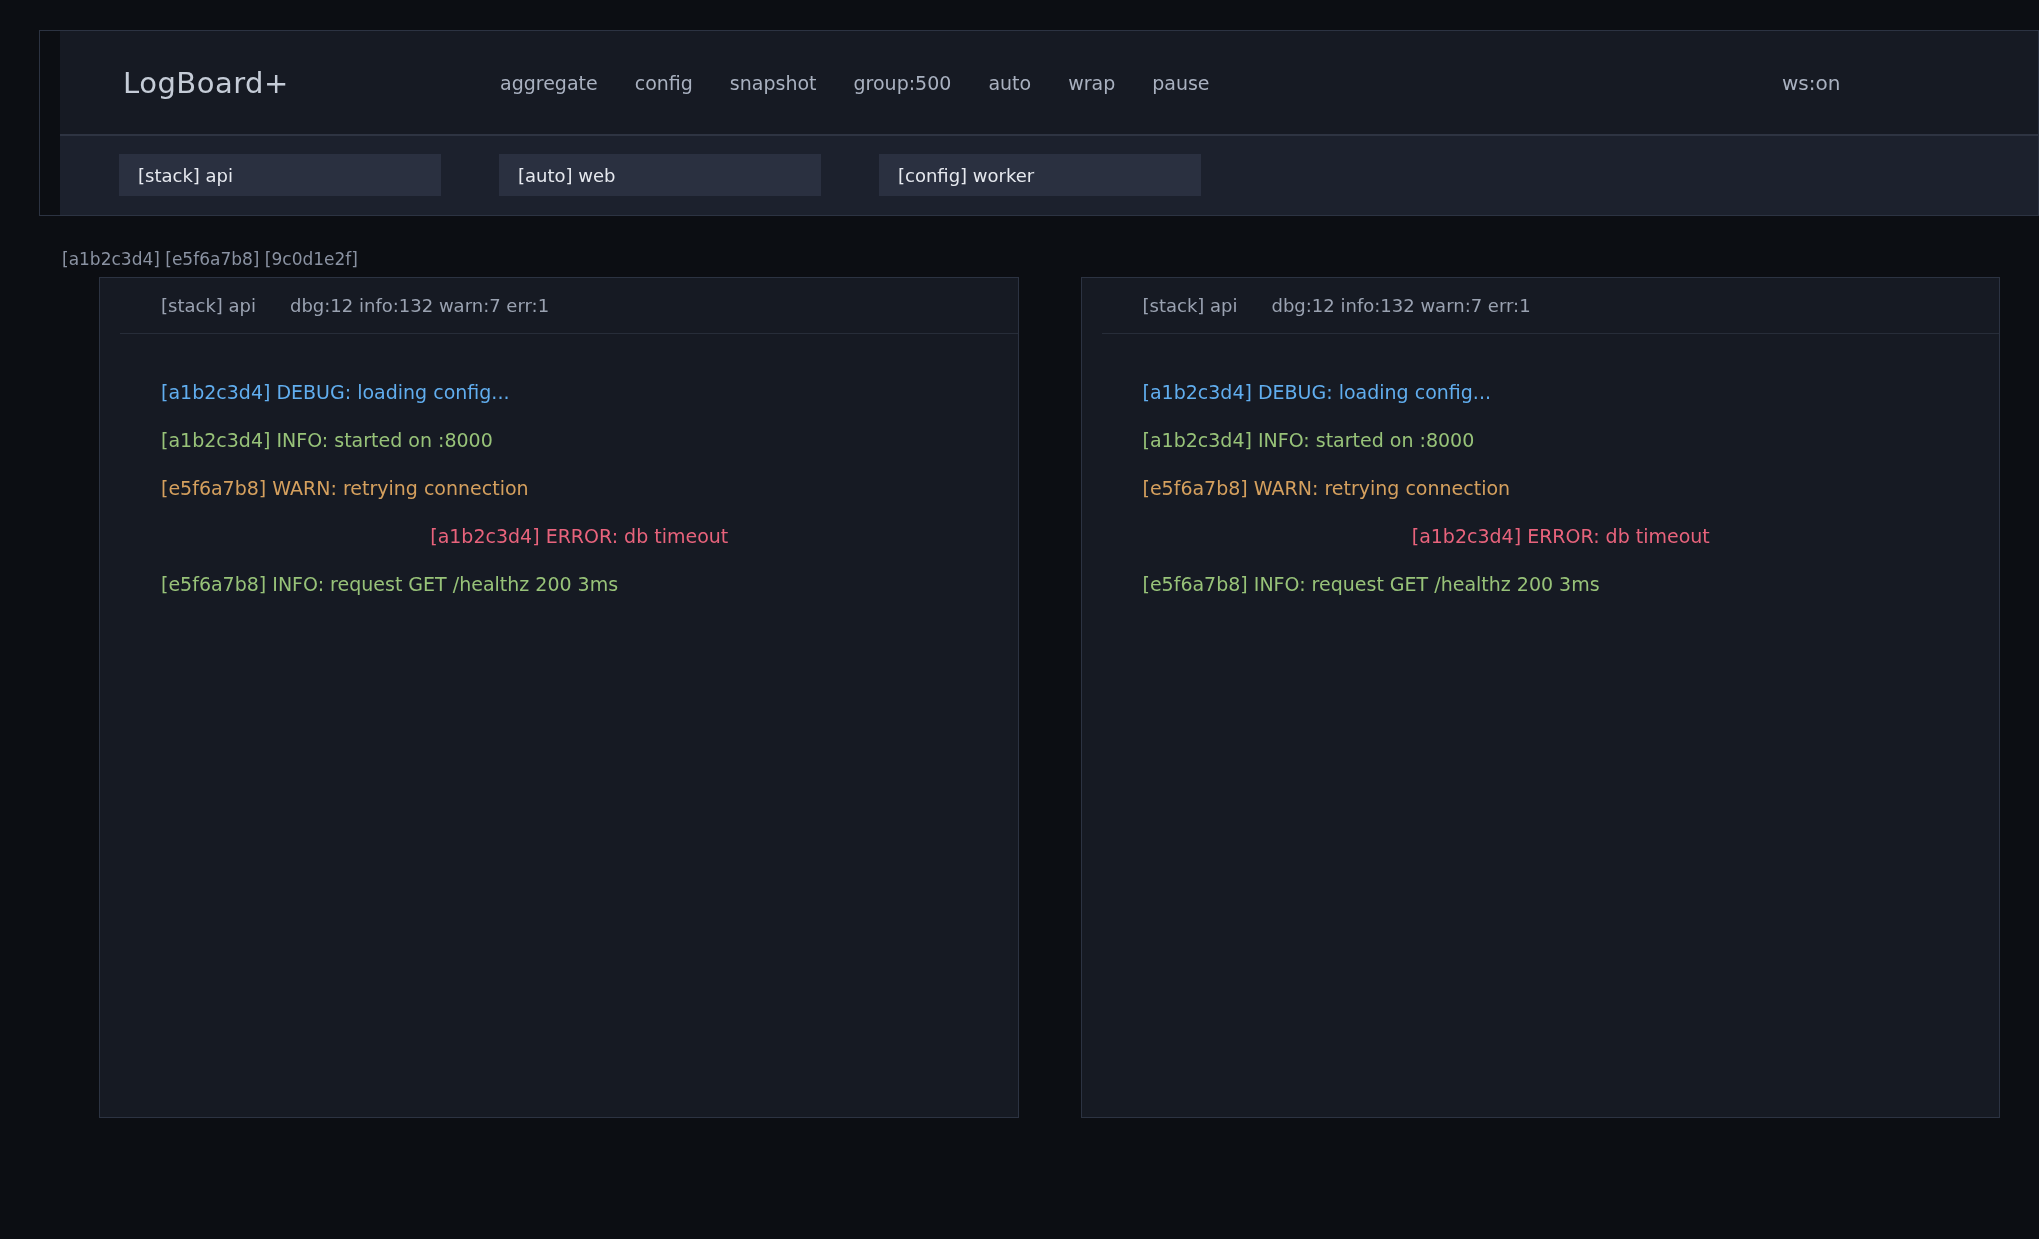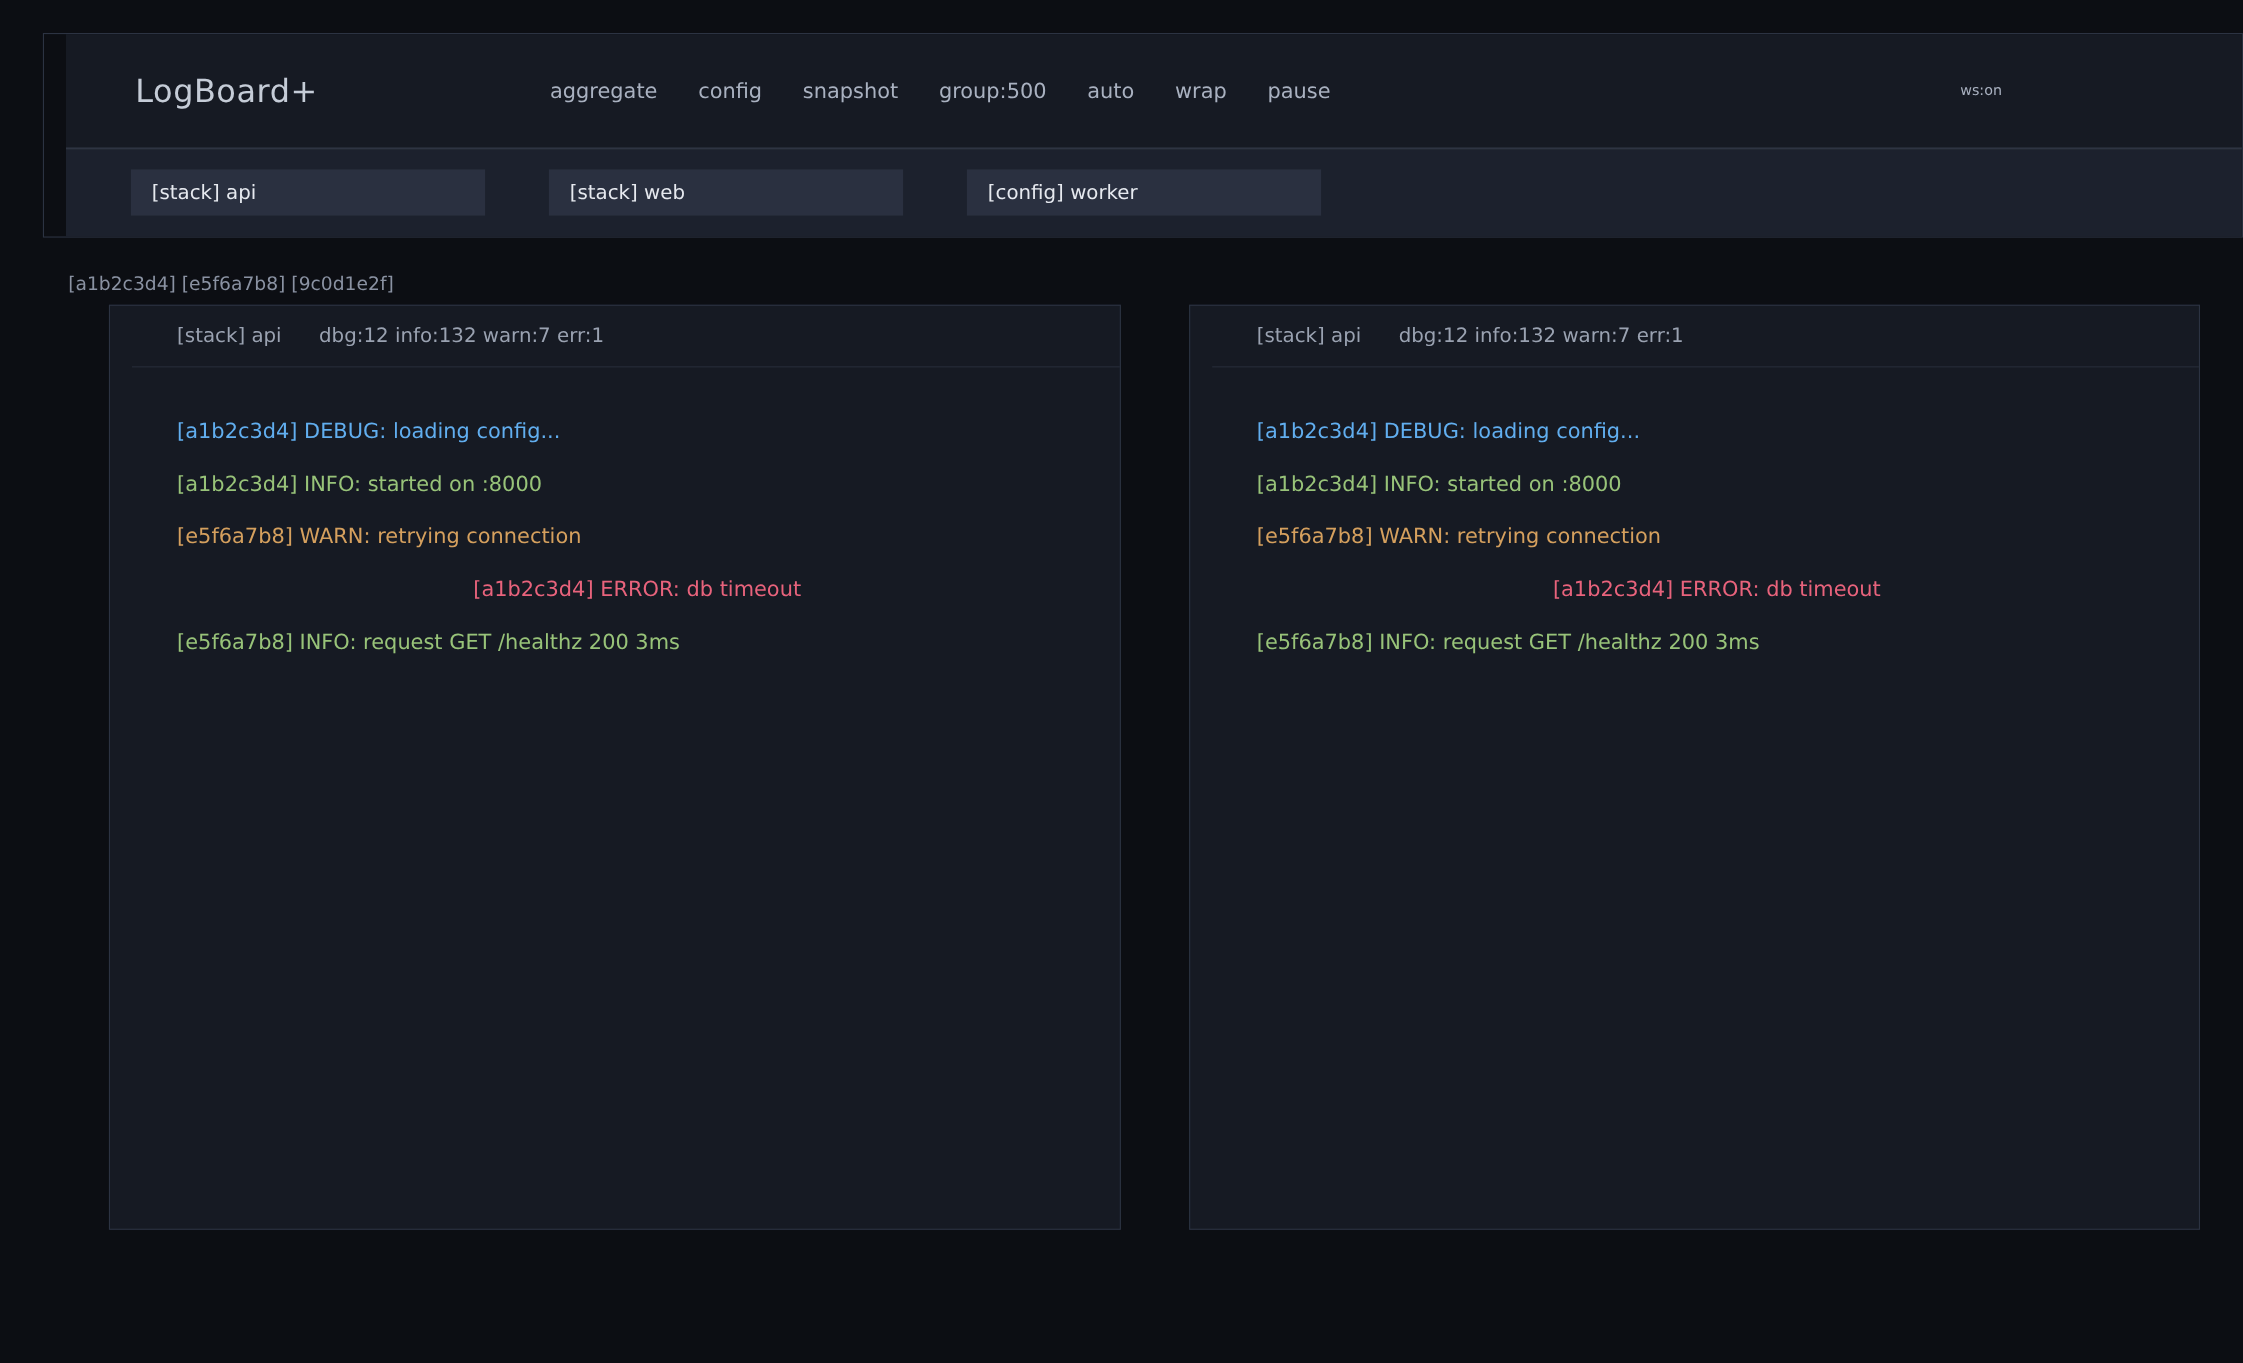--- a/index.html
+++ b/index.html
@@ -39,21 +39,21 @@
     position:absolute;left:43px;top:50%;transform:translateY(-50%);
     font-size:29px;color:var(--title-fg);letter-spacing:.5px;
   }
   .toolbar{
     position:absolute;left:400px;top:50%;transform:translateY(-50%);
     display:flex;gap:17px;font-size:19px;color:var(--menu-fg);
   }
   .toolbar .tb-item{cursor:pointer;}
   .ws-status{
     position:absolute;left:1702px;top:50%;transform:translateY(-50%);
-    font-size:13px;color:var(--menu-fg);
+    font-size:20px;color:var(--menu-fg);
   }
   .tabs-row{
     height:79px;background:var(--tabsrow-bg);
     padding:18px 0 0 39px;display:flex;gap:38px;
   }
   .stack-tab{
     width:322px;height:42px;background:var(--tab-bg);
     color:var(--tab-fg);font-size:18px;
     display:flex;align-items:center;padding-left:19px;cursor:pointer;
   }
@@ -97,21 +97,21 @@
       <span class="tb-item">snapshot</span>
       <span class="tb-item">group:500</span>
       <span class="tb-item">auto</span>
       <span class="tb-item">wrap</span>
       <span class="tb-item">pause</span>
     </div>
     <div class="ws-status">ws:on</div>
   </div>
   <div class="tabs-row">
     <div class="stack-tab">[stack] api</div>
-    <div class="stack-tab">[stack] web</div>
+    <div class="stack-tab">[auto] web</div>
     <div class="stack-tab">[config] worker</div>
   </div>
 </div>
 
 <div class="trace-ids">[a1b2c3d4] [e5f6a7b8] [9c0d1e2f]</div>
 
 <div class="panels">
 
   <div class="log-panel">
     <div class="panel-header">

